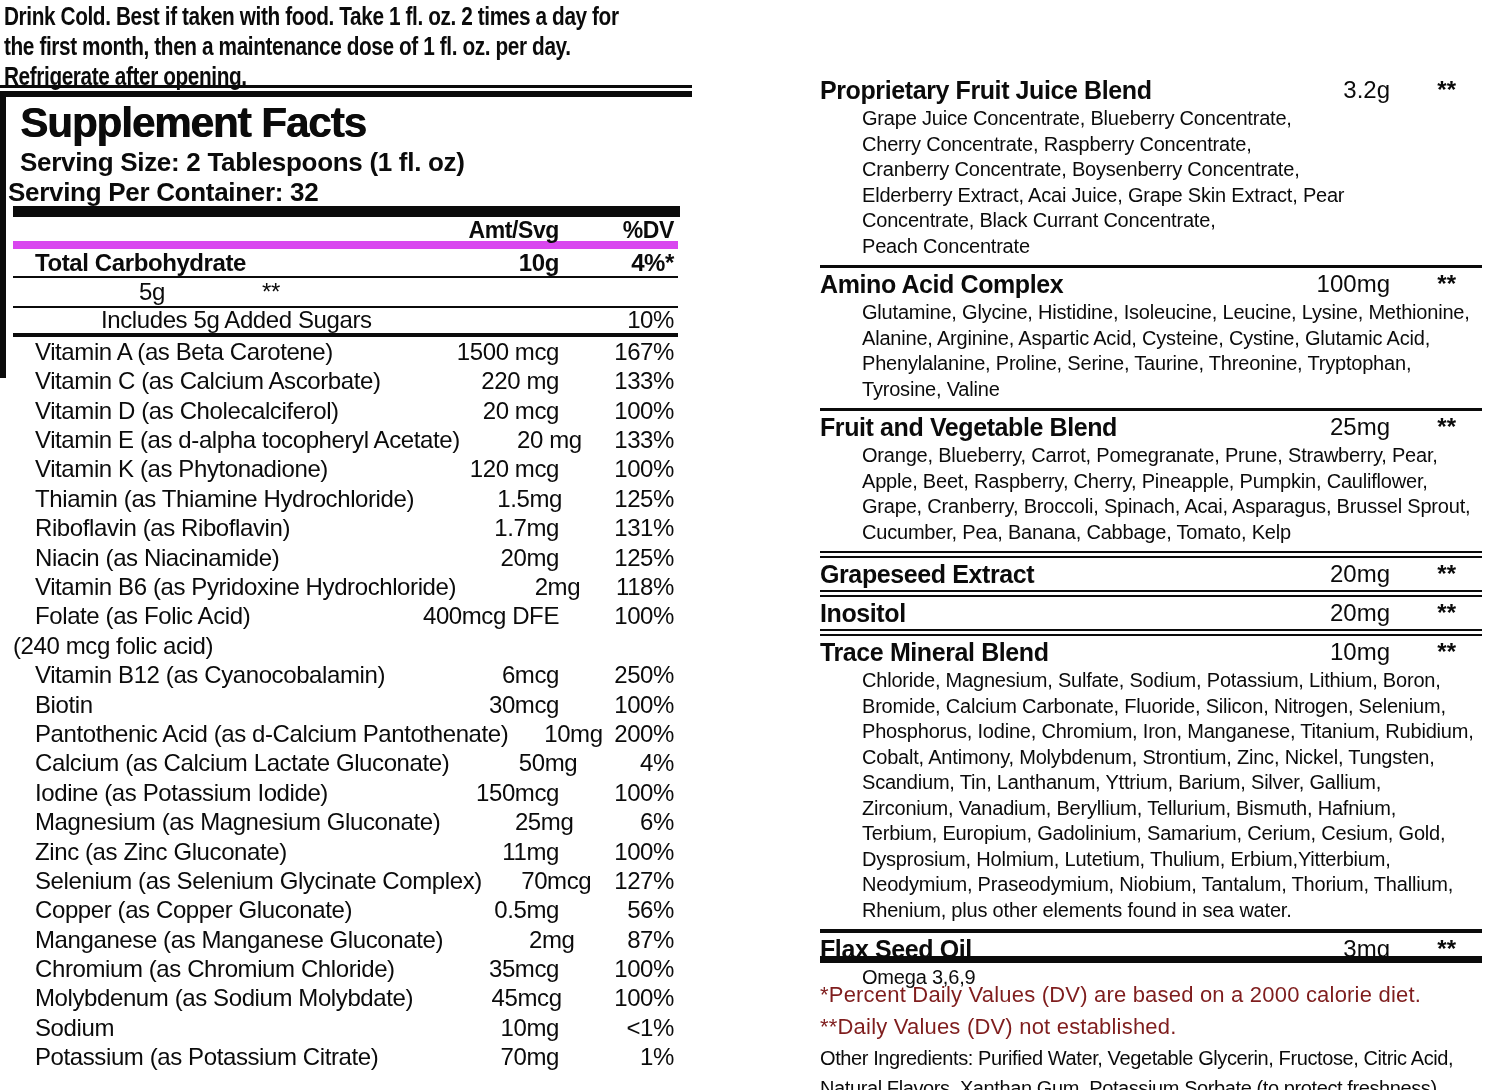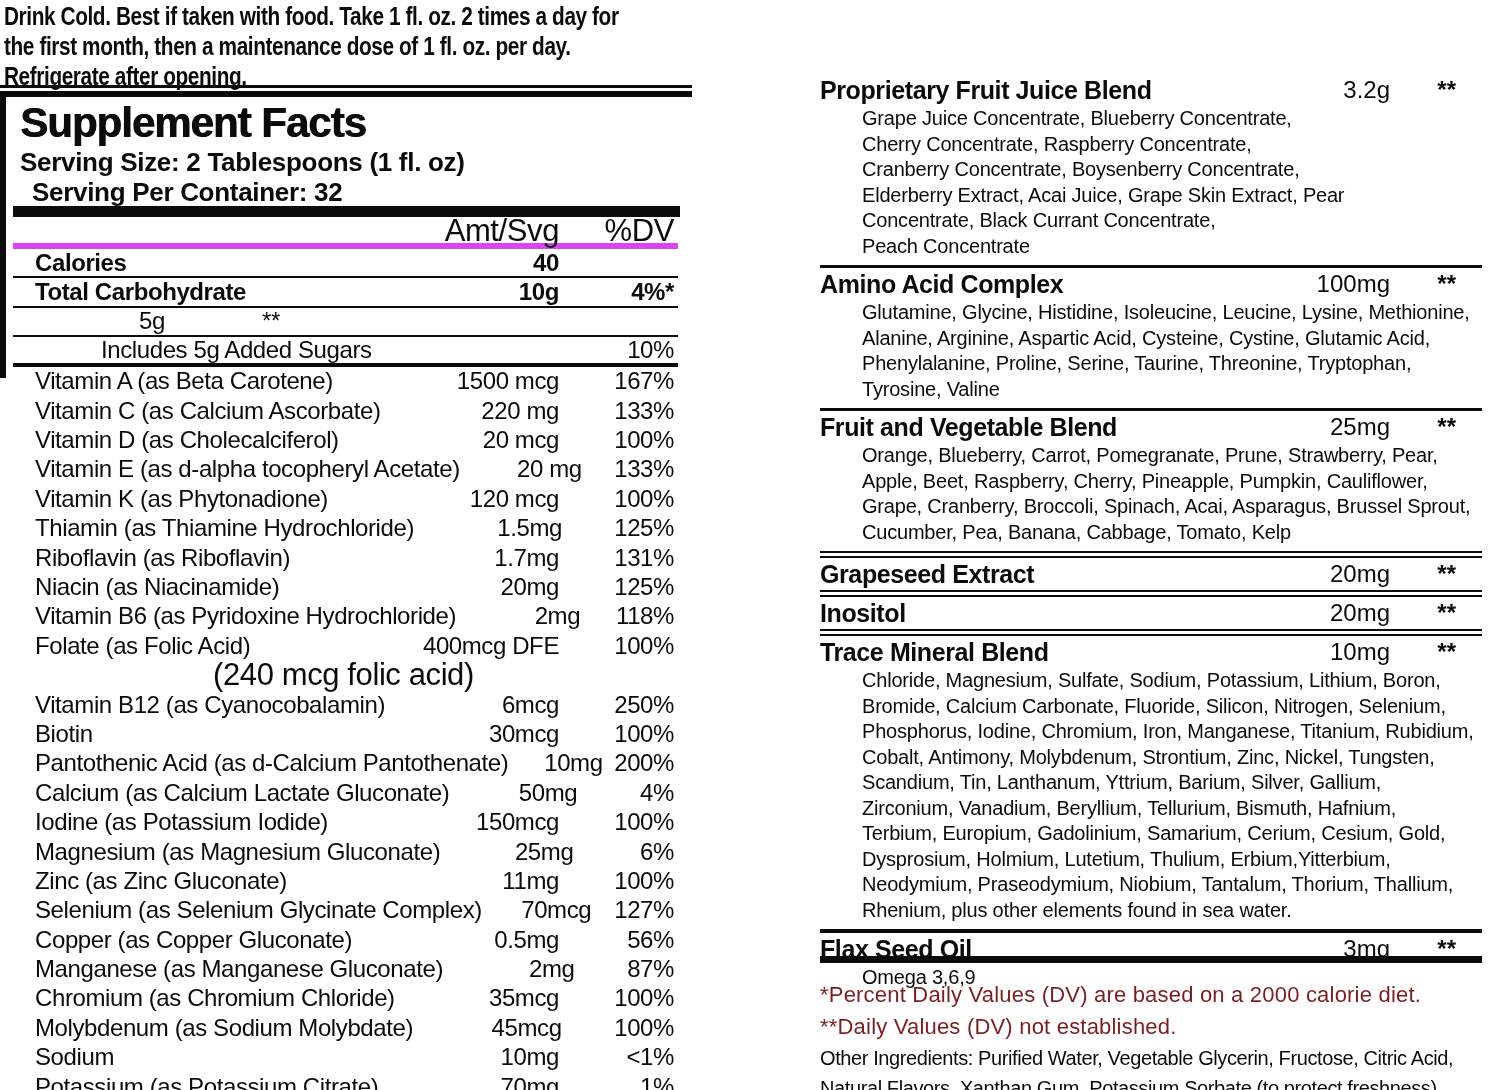--- a/index.html
+++ b/index.html
@@ -11,36 +11,36 @@
   #intro { left:4px; top:1px; width:900px; font-size:26px; font-weight:bold;
            line-height:30px; letter-spacing:-0.5px; transform:scaleX(0.8);
            transform-origin:left top; white-space:nowrap; }
   #rule-a { left:0; top:85px; width:692px; height:3px; background:#0b0b0b; }
   #rule-b { left:0; top:91px; width:692px; height:6px; background:#0b0b0b; }
   #left-bar { left:0; top:91px; width:6px; height:287px; background:#0b0b0b; }
 
   #sf-title { left:20px; top:99px; font-size:42px; font-weight:bold;
               letter-spacing:-1px; text-shadow:0.8px 0 0 currentColor; }
   #serving-size { left:20px; top:147px; font-size:26px; font-weight:bold; letter-spacing:-0.3px; }
-  #serving-count { left:32px; top:177px; font-size:26px; font-weight:bold; letter-spacing:-0.3px; }
+  #serving-count { left:8px; top:177px; font-size:26px; font-weight:bold; letter-spacing:-0.3px; }
   #thick-bar { left:13px; top:206px; width:667px; height:11px; background:#0b0b0b; }
 
   #facts-table { left:13px; top:219px; width:665px; }
   .t-row { display:flex; align-items:center; height:29.4px; font-size:24px; letter-spacing:-0.4px; }
-  .t-head { height:30px; font-weight:normal; font-size:31px; border-bottom:6px solid #d946ef; }
+  .t-head { height:30px; font-weight:bold; font-size:23px; border-bottom:8px solid #d946ef; }
   .c-label { flex:1; white-space:nowrap; padding-left:22px; }
   .ind-1 .c-label { padding-left:60px; }
   .ind-2 .c-label { padding-left:88px; }
   .bold { font-weight:bold; }
   .c-amt { width:152px; text-align:right; white-space:nowrap; }
   .c-dv  { width:119px; text-align:right; padding-right:4px; white-space:nowrap; }
   .sep2 { border-bottom:2px solid #0b0b0b; }
   .sep4 { border-bottom:4px solid #0b0b0b; }
-  .note-row { display:block; height:29.4px; line-height:29.4px; text-align:center;
-              padding-right:4px; font-size:31px; letter-spacing:-0.4px; }
+  .note-row { display:block; height:29.4px; line-height:29.4px; text-align:left;
+              padding-right:4px; font-size:24px; letter-spacing:-0.4px; }
 
   
   #blends { left:820px; top:74px; width:662px; }
   .section { padding:0; }
   .rule-single { border-top:3px solid #0b0b0b; }
   .rule-heavy  { border-top:4px solid #0b0b0b; }
   .rule-double { border-top:2px solid #0b0b0b; }
   .rule-double::before { content:""; display:block; height:2px; background:#0b0b0b; margin-top:3px; }
   .s-head { display:flex; align-items:center; height:32px; }
   .s-name { flex:1; font-weight:bold; font-size:25px; letter-spacing:-0.4px; white-space:nowrap; }
@@ -75,25 +75,20 @@
 <div id="thick-bar" class="abs"></div>
 
 <div id="facts-table" class="abs">
   <div class="t-row t-head">
     <span class="c-label"></span>
     <span class="c-amt">Amt/Svg</span>
     <span class="c-dv">%DV</span>
   </div>
   <div id="table-body">
       <div class="t-row bold sep2">
-        <span class="c-label">Calories</span>
-        <span class="c-amt">40</span>
-        <span class="c-dv"></span>
-      </div>
-      <div class="t-row bold sep2">
         <span class="c-label">Total Carbohydrate</span>
         <span class="c-amt">10g</span>
         <span class="c-dv">4%*</span>
       </div>
       <div class="t-row ind-1 sep2">
         <span class="c-amt">5g</span>
         <span class="c-dv">**</span>
       </div>
       <div class="t-row ind-2 sep4">
         <span class="c-label">Includes 5g Added Sugars</span>

